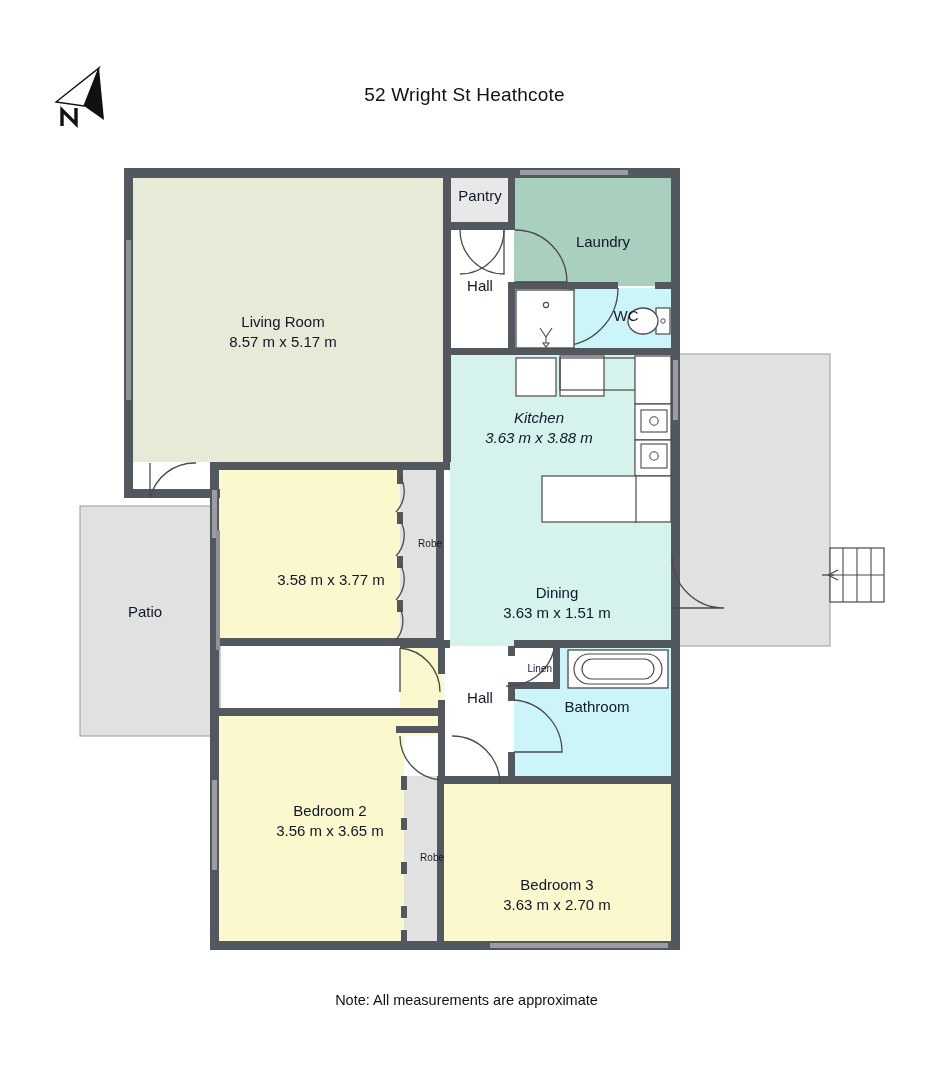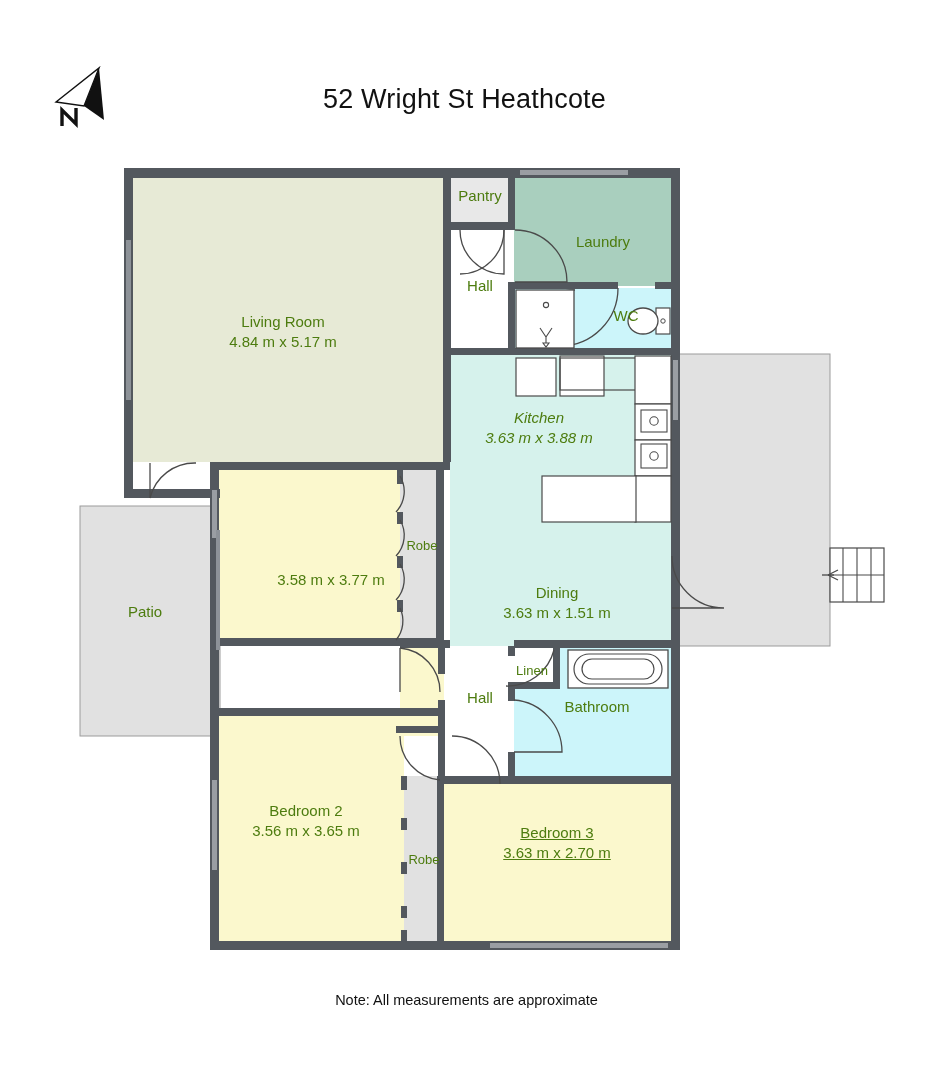--- a/index.html
+++ b/index.html
@@ -10,38 +10,38 @@
     position:relative;
     overflow:hidden;
   }
   #stage{position:absolute;left:0;top:0;width:933px;height:1080px;}
   #plan-svg{position:absolute;left:0;top:0;}
 
   .title{
     position:absolute;
     left:0; top:84px; width:929px;
     text-align:center;
-    font-size:27px;
+    font-size:19px;
     letter-spacing:.2px;
     color:#111;
   }
   .footnote{
     position:absolute;
     left:0; top:992px; width:933px;
     text-align:center;
     font-size:14.5px;
     color:#111;
   }
   .compass{position:absolute;left:44px;top:58px;width:70px;height:80px;}
 
   
-  .lbl{position:absolute;text-align:center;white-space:nowrap;color:#4d7c0f;line-height:1.35;}
+  .lbl{position:absolute;text-align:center;white-space:nowrap;color:#0f172a;line-height:1.35;}
   .lbl .nm{display:block;font-size:15px;}
   .lbl .dim{display:block;font-size:15px;}
-  .lbl.tiny .nm{font-size:13px;}
+  .lbl.tiny .nm{font-size:10px;text-align:right;}
 </style>
 </head>
 <body>
 
 <div id="stage">
 
   <svg class="compass" viewBox="0 0 70 80">
     <polygon points="55,10 60,62 40,48" fill="#111"></polygon>
     <polygon points="55,10 40,48 12,44" fill="#ffffff" stroke="#111" stroke-width="1.4"></polygon>
     <polyline points="18,68 18,52 32,66 32,50" fill="none" stroke="#111" stroke-width="3.4" stroke-linejoin="miter"></polyline>
@@ -231,21 +231,21 @@
         <line x1="871" y1="548" x2="871" y2="602" stroke="#4a4a4a" stroke-width="1.1"></line>
         <line x1="830" y1="575" x2="884" y2="575" stroke="#4a4a4a" stroke-width="1.1"></line>
         <path d="M828,575 L838,570 M828,575 L838,580" fill="none" stroke="#4a4a4a" stroke-width="1.3"></path>
         <line x1="822" y1="575" x2="834" y2="575" stroke="#4a4a4a" stroke-width="1.3"></line>
       </g>
     </g>
   </svg>
 
   <div class="lbl" style="left:183px;top:312px;width:200px;">
     <span class="nm">Living Room</span>
-    <span class="dim">4.84 m x 5.17 m</span>
+    <span class="dim">8.57 m x 5.17 m</span>
   </div>
 
   <div class="lbl" style="left:430px;top:186px;width:100px;">
     <span class="nm">Pantry</span>
   </div>
 
   <div class="lbl" style="left:430px;top:276px;width:100px;">
     <span class="nm">Hall</span>
   </div>
 
@@ -273,30 +273,30 @@
   </div>
 
   <div class="lbl" style="left:231px;top:570px;width:200px;">
     <span class="dim">3.58 m x 3.77 m</span>
   </div>
 
   <div class="lbl tiny" style="left:402px;top:537px;width:40px;">
     <span class="nm">Robe</span>
   </div>
 
-  <div class="lbl" style="left:206px;top:801px;width:200px;">
+  <div class="lbl" style="left:230px;top:801px;width:200px;">
     <span class="nm">Bedroom 2</span>
     <span class="dim">3.56 m x 3.65 m</span>
   </div>
 
   <div class="lbl tiny" style="left:404px;top:851px;width:40px;">
     <span class="nm">Robe</span>
   </div>
 
-  <div class="lbl" style="left:457px;top:823px;width:200px;text-decoration:underline;">
+  <div class="lbl" style="left:457px;top:875px;width:200px;">
     <span class="nm">Bedroom 3</span>
     <span class="dim">3.63 m x 2.70 m</span>
   </div>
 
   <div class="lbl" style="left:440px;top:688px;width:80px;">
     <span class="nm">Hall</span>
   </div>
 
   <div class="lbl tiny" style="left:512px;top:662px;width:40px;">
     <span class="nm">Linen</span>

